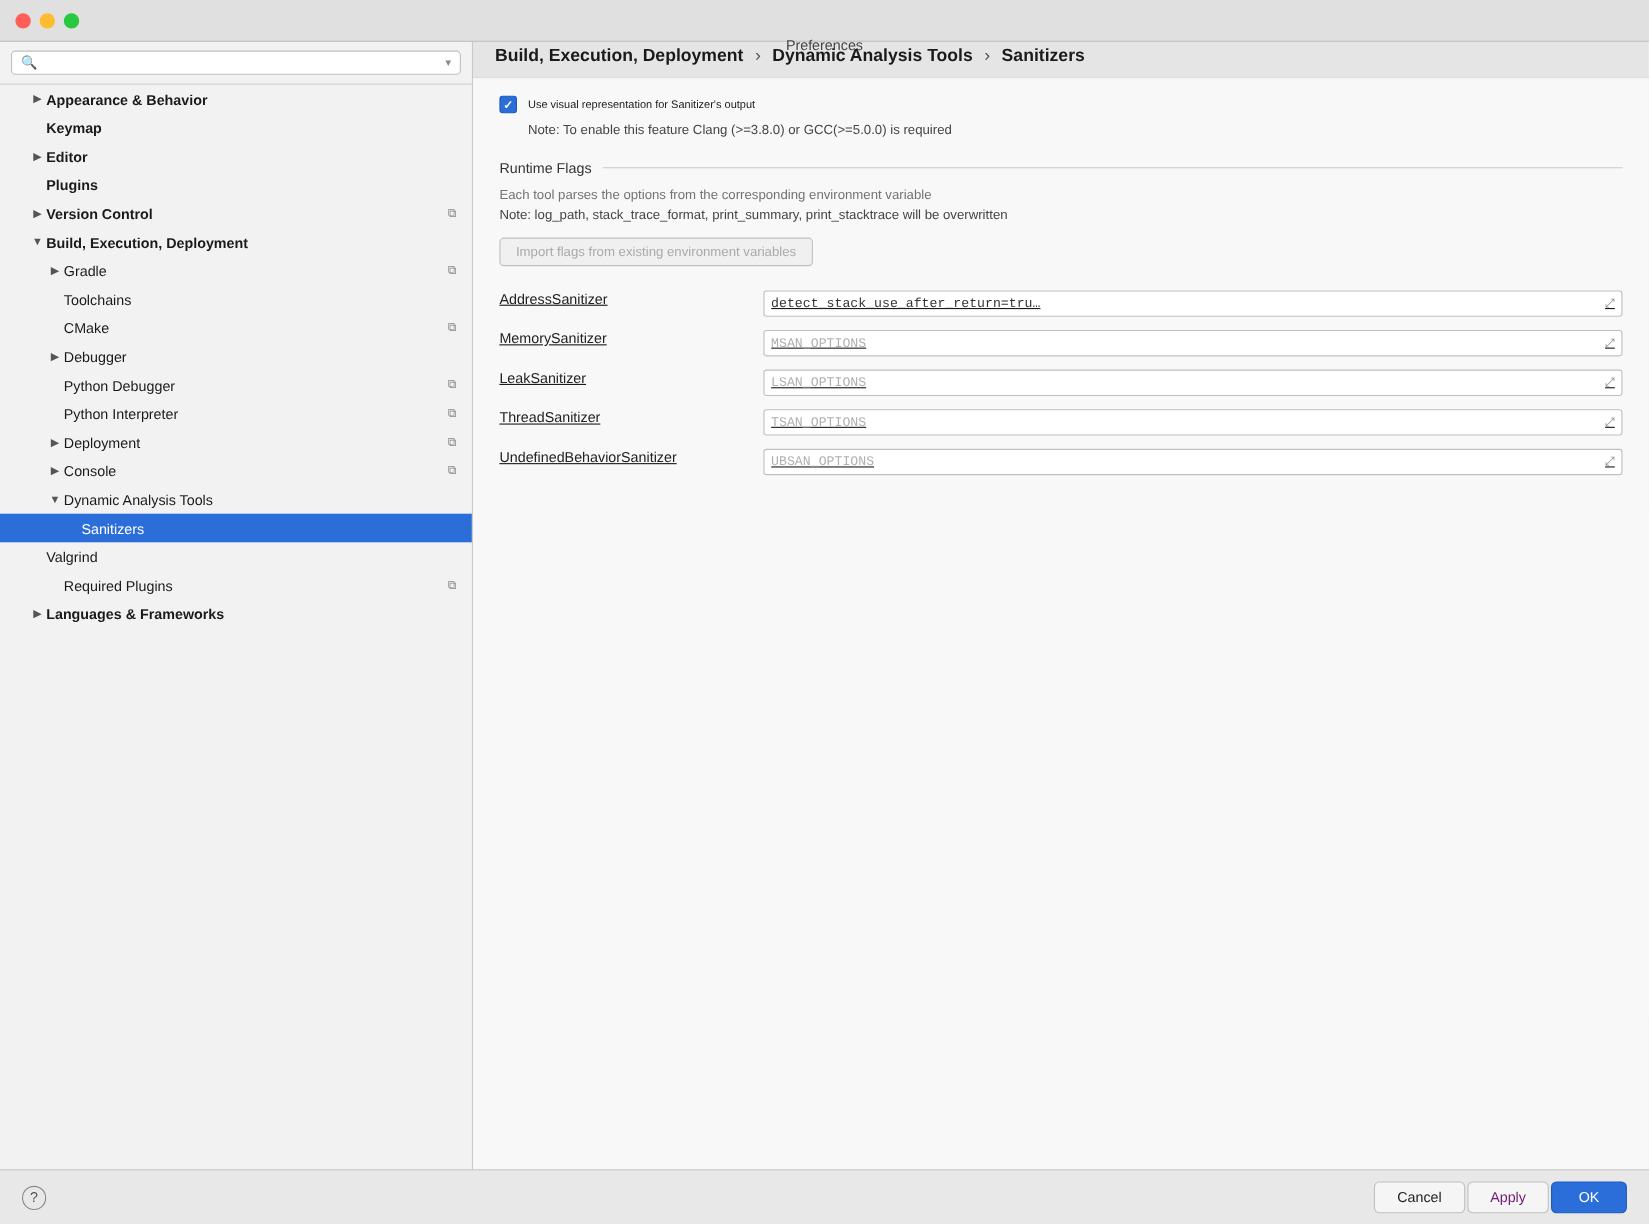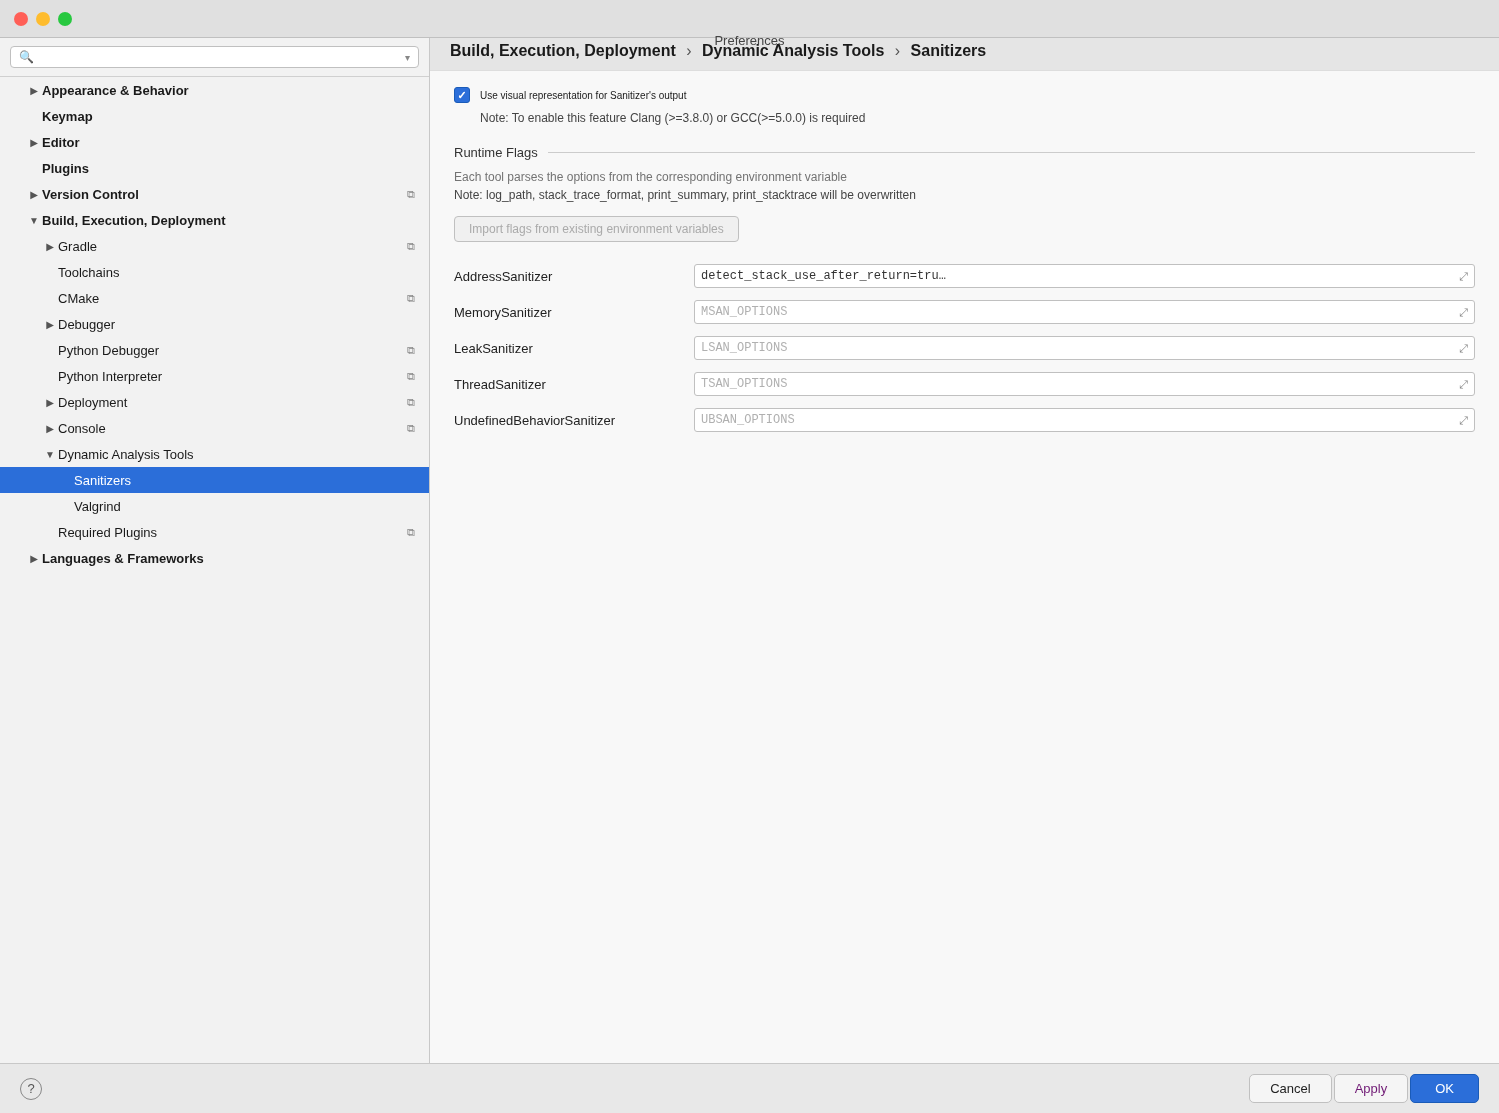--- a/index.html
+++ b/index.html
@@ -232,23 +232,24 @@
       border: 1px solid #c0c0c0;
       border-radius: 4px;
       font-size: 12px;
       color: #aaa;
       cursor: not-allowed;
       margin-bottom: 22px;
     }
 
     .field-row {
       display: flex;
-      align-items: center;
+      align-items: flex-start;
       margin-bottom: 12px;
       gap: 10px;
+      text-decoration: underline;
     }
     .field-label {
       width: 230px;
       font-size: 13px;
       color: #222;
       flex-shrink: 0;
     }
     .field-input-wrapper {
       flex: 1;
       display: flex;
@@ -411,21 +412,21 @@
       <span class="copy-icon">⧉</span>
     </div>
     <div class="sidebar-item indent-2">
       <span class="chevron">▼</span>
       <span class="sidebar-item-label">Dynamic Analysis Tools</span>
     </div>
     <div class="sidebar-item indent-3 selected">
       <span class="chevron"></span>
       <span class="sidebar-item-label">Sanitizers</span>
     </div>
-    <div class="sidebar-item indent-3" style="padding-left:58px;">
+    <div class="sidebar-item indent-3" style="padding-left:26px;">
       <span class="chevron"></span>
       <span class="sidebar-item-label">Valgrind</span>
     </div>
     <div class="sidebar-item indent-2">
       <span class="chevron"></span>
       <span class="sidebar-item-label">Required Plugins</span>
       <span class="copy-icon">⧉</span>
     </div>
     <div class="sidebar-item bold indent-1">
       <span class="chevron">▶</span>

